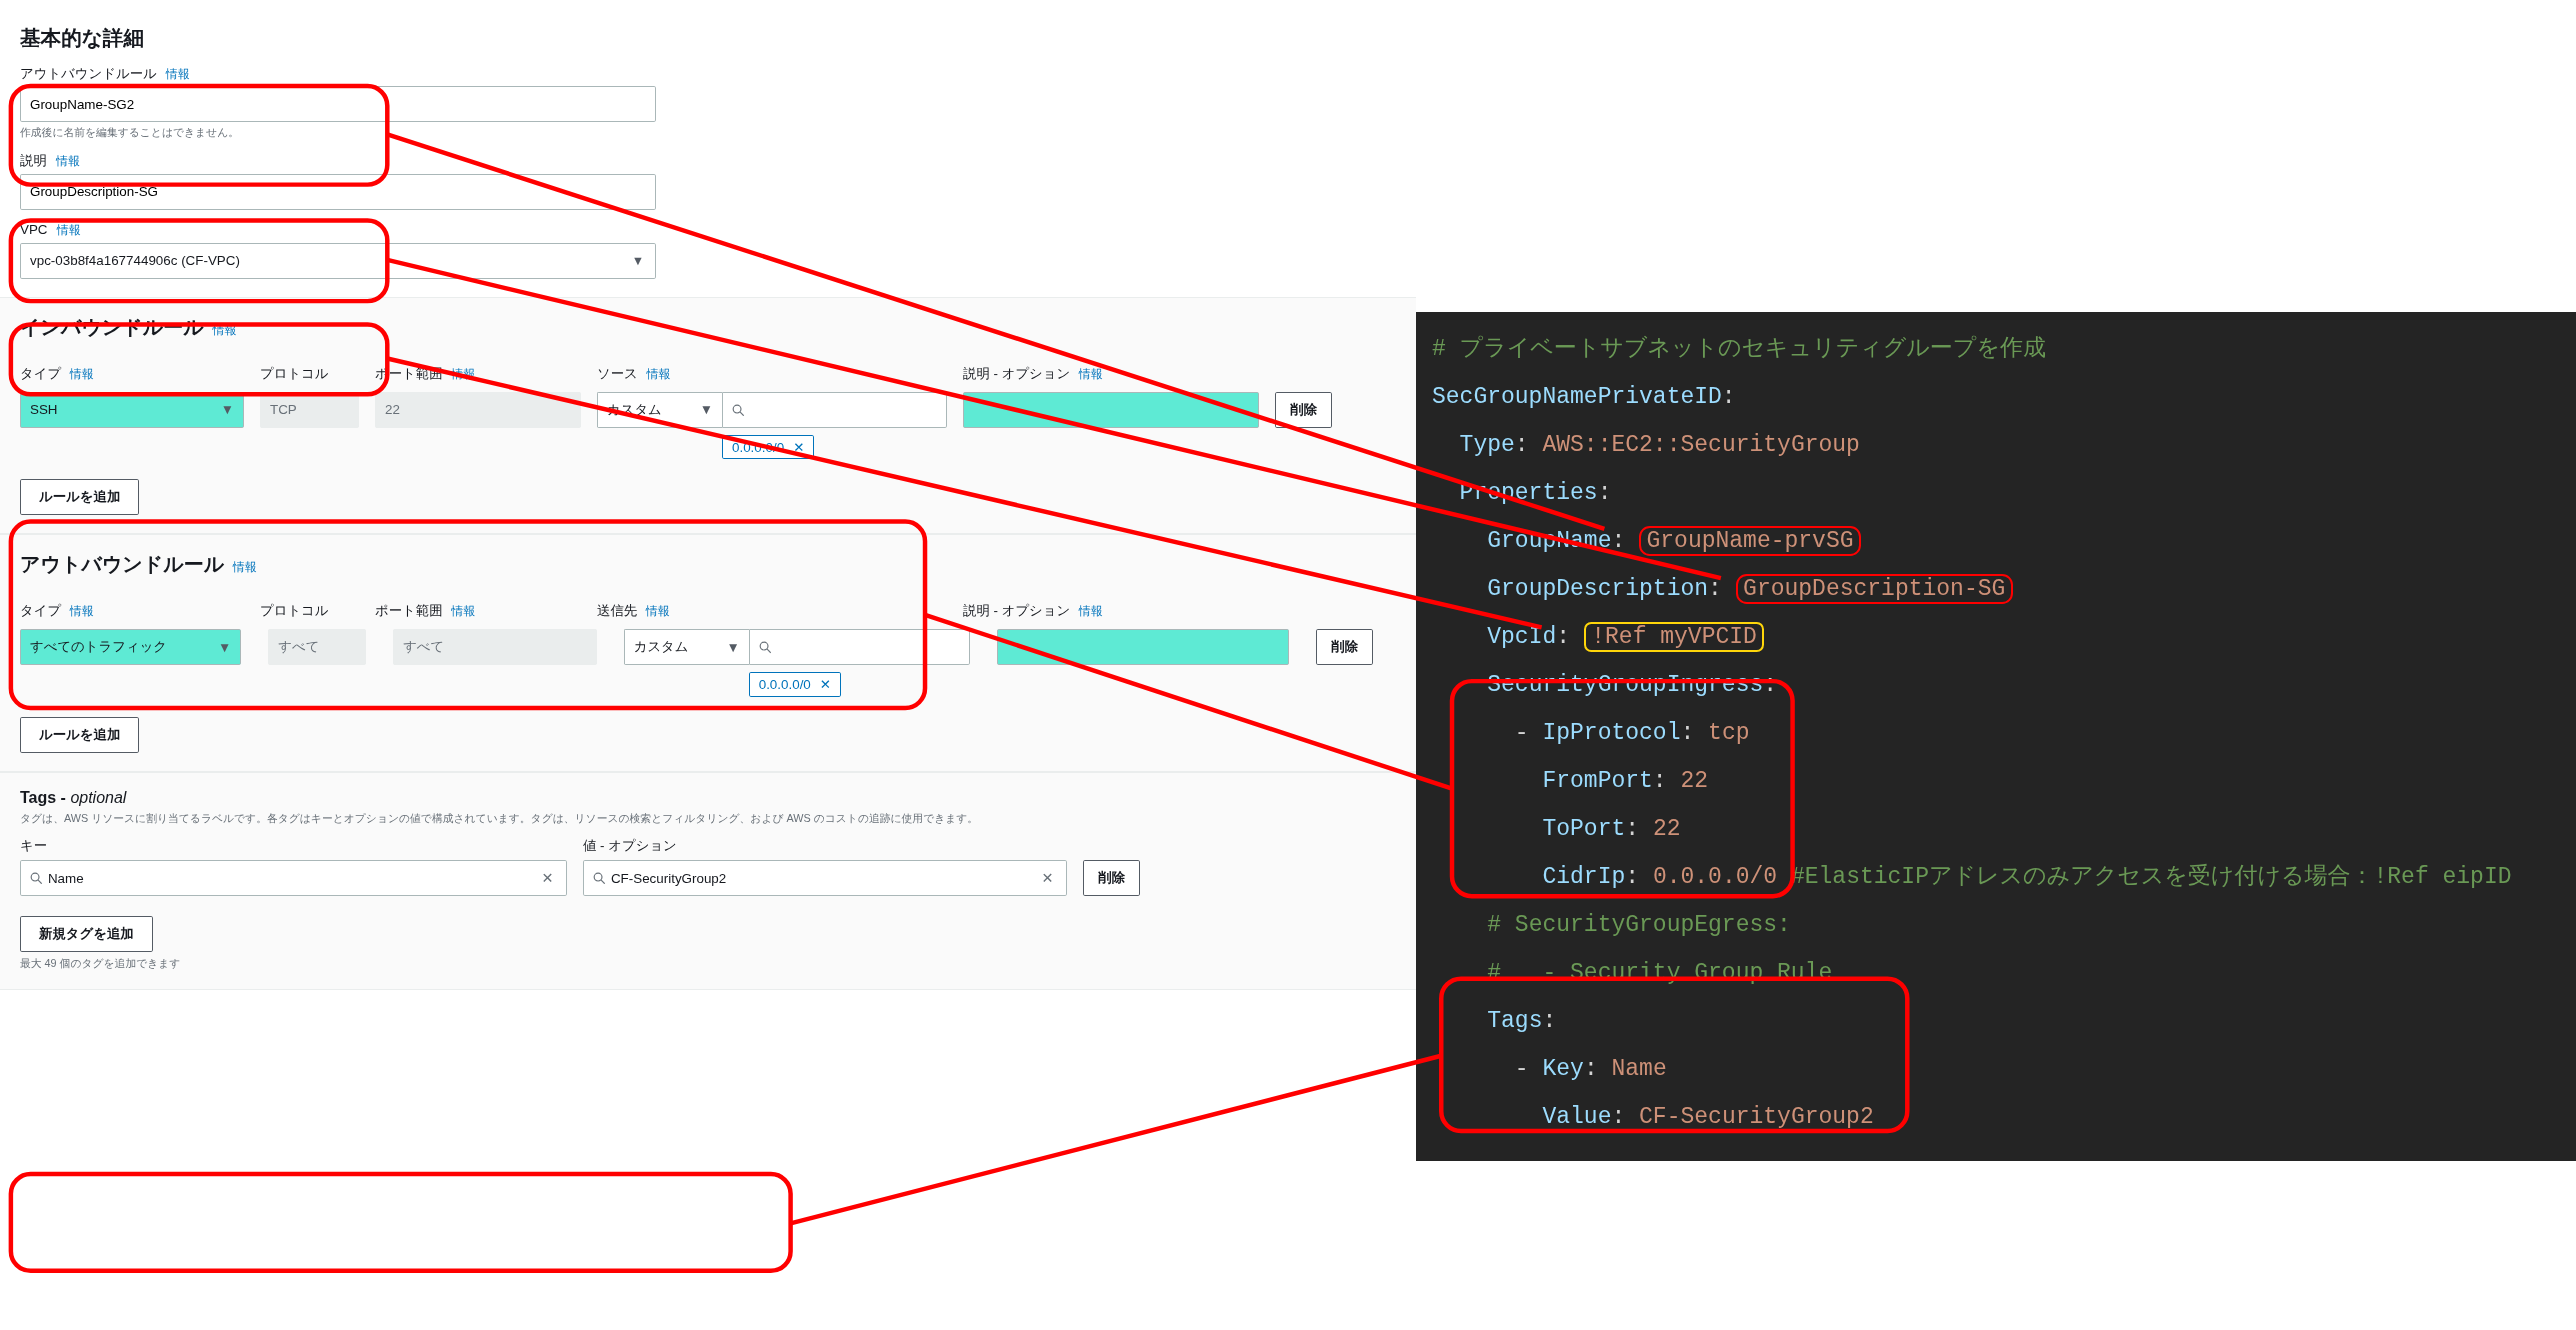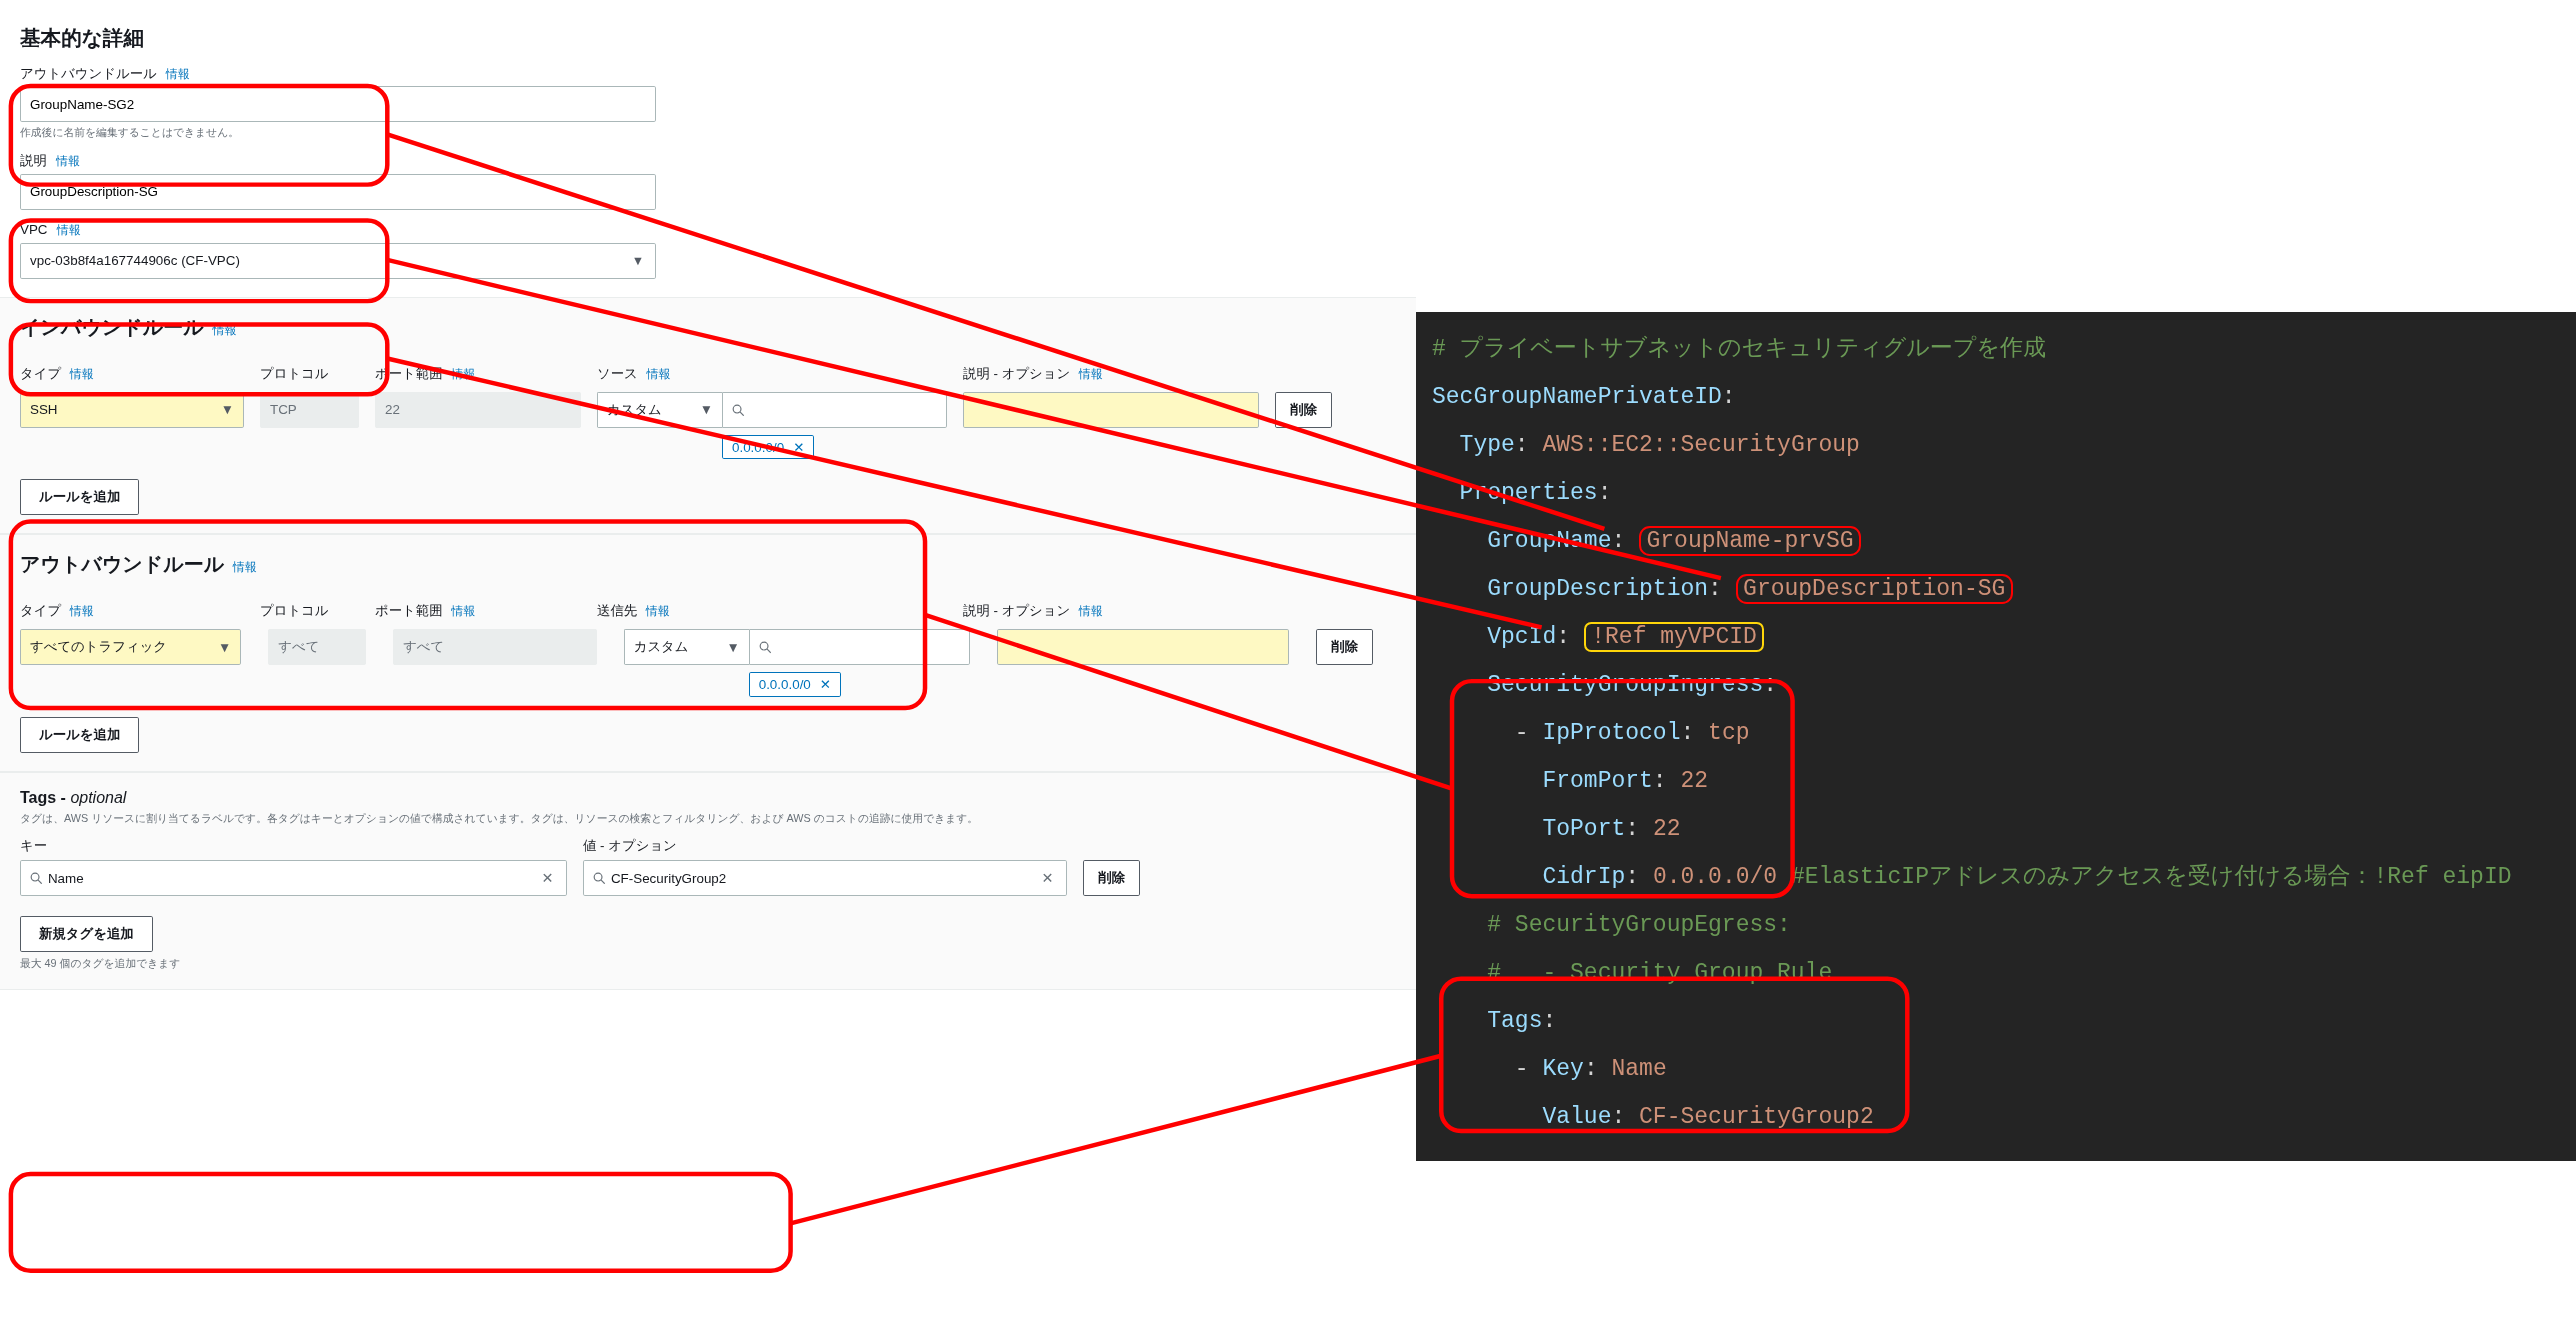--- a/index.html
+++ b/index.html
@@ -92,21 +92,21 @@
 .col-delete  { width: 81px; }
 
 .col-label { font-size: 13.4px; font-weight: 400; color: #16191f; }
 
 .small-select, .small-input, .disabled-input {
   height: 36px;
   border: 0.9px solid #aab7b8;
   border-radius: 1.8px;
   font-size: 13.4px;
   padding: 0 9px;
-  background: #fef9c3;
+  background: #5eead4;
   width: 100%;
 }
 .disabled-input {
   background: #eaeded;
   color: #687078;
   border: 0.9px solid #eaeded;
 }
 .source-compound {
   display: flex;
   gap: 0;

